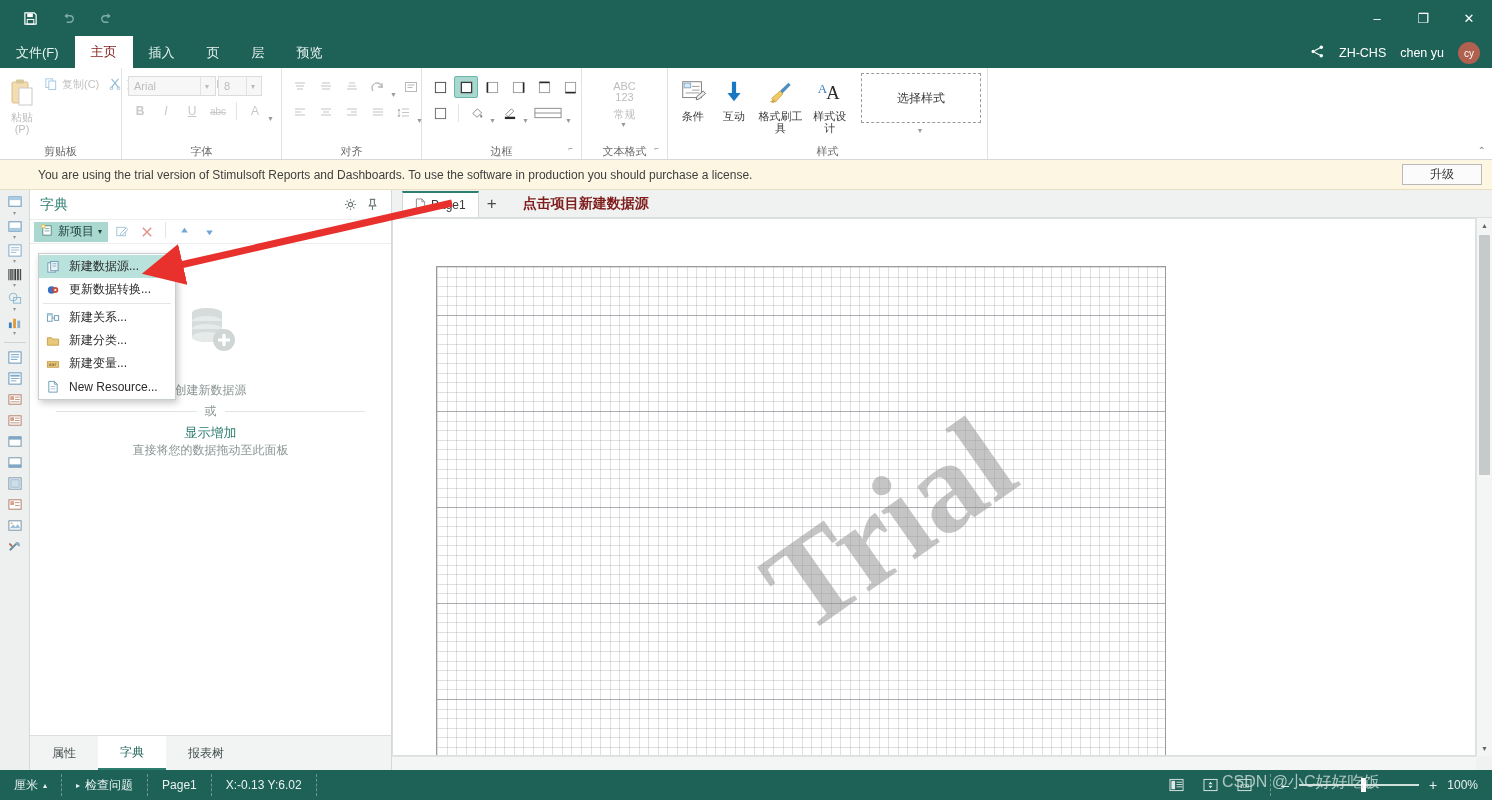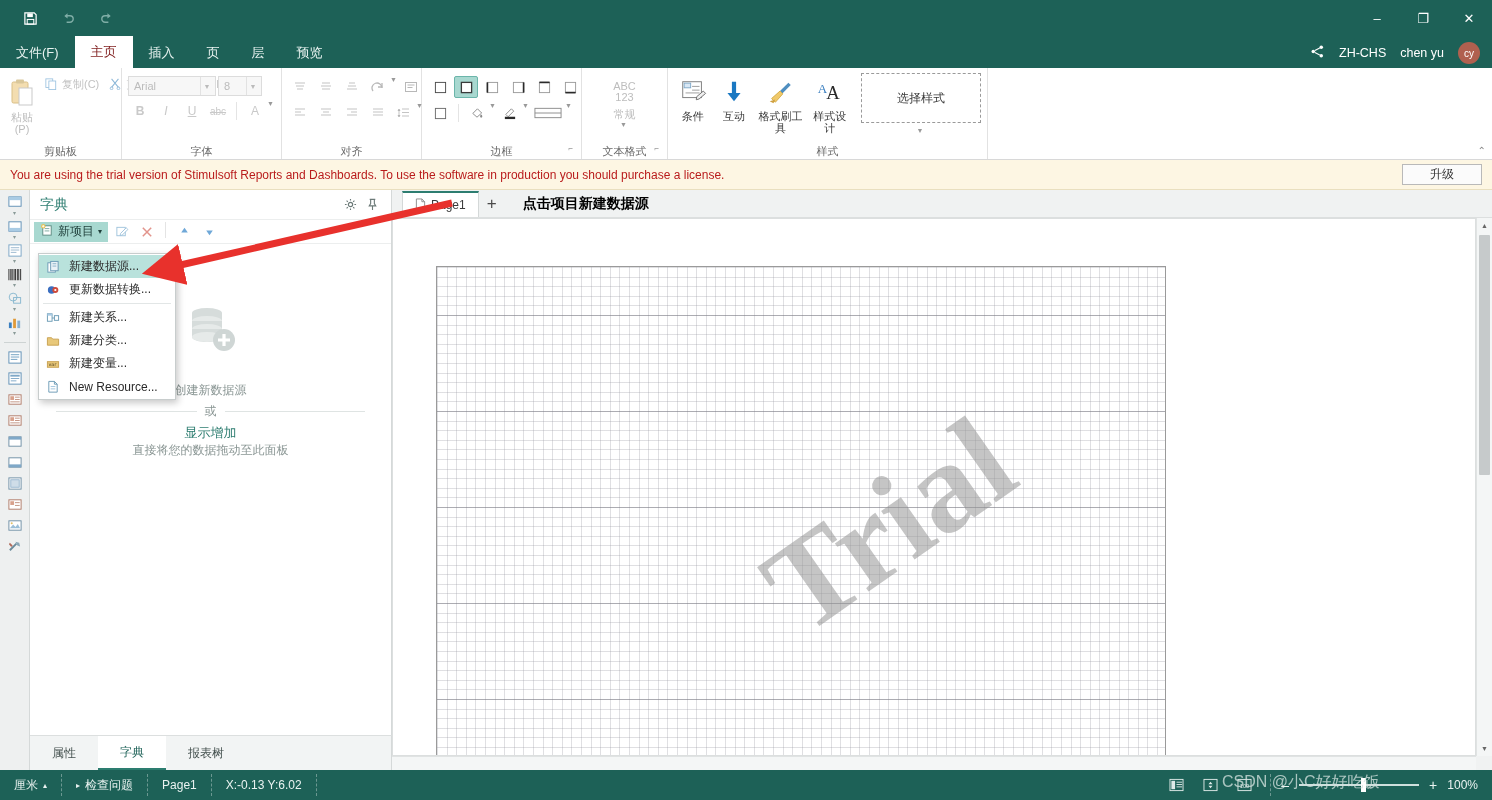--- a/index.html
+++ b/index.html
@@ -80,21 +80,21 @@
   }
   .bigbtn.disabled { color:#bdbdbd; cursor:default; }
   .bigbtn .gl { height:34px; display:flex; align-items:center; justify-content:center; }
   .bigbtn .lb { margin-top:1px; text-align:center; line-height:12px; }
   .smallcol { display:flex; flex-direction:row; gap:1px; padding-top:1px; }
   .smallbtn {
     display:flex; align-items:center; gap:4px; font-size:11px; color:#c2c2c2;
     padding:1px 4px; height:18px; cursor:default; white-space:nowrap;
   }
   .smallbtn .gl { width:14px; display:flex; justify-content:center; }
-  .row { display:flex; align-items:flex-start; gap:2px; }
+  .row { display:flex; align-items:flex-end; gap:2px; }
   .ibtn {
     width:24px; height:22px; display:flex; align-items:center; justify-content:center;
     cursor:pointer; border:1px solid transparent; border-radius:2px; font-size:12px;
     color:#c9c9c9;
   }
   .ibtn.en { color:#4a4a4a; }
   .ibtn.sel { background:#a8d8d0; border-color:#6bb5aa; }
   .caret { font-size:7px; color:#999; margin-left:-2px; cursor:pointer; }
   .fontbox {
     height:20px; border:1px solid #dcdcdc; background:#f7f7f7; display:flex;
@@ -113,21 +113,21 @@
     position:absolute; right:6px; bottom:3px; font-size:10px; color:#8a8a8a;
     cursor:pointer;
   }
 
   
   #trialbar {
     position:absolute; left:0; top:160px; width:1492px; height:30px;
     background:#fdf6e3; border-bottom:1px solid #e9dfbf;
     display:flex; align-items:center; padding:0 10px;
   }
-  #trial-text { font-size:12px; color:#b91c1c; }
+  #trial-text { font-size:12px; color:#404040;margin-left:28px; }
   #upgrade-btn {
     margin-left:auto; width:80px; height:21px; background:#fbfbfb;
     border:1px solid #b9b9b9; font-size:12px; color:#333;
     display:flex; align-items:center; justify-content:center; cursor:pointer;
   }
 
   
   #rail {
     position:absolute; left:0; top:190px; width:30px; height:580px;
     background:#eef0f0; border-right:1px solid #d5d9d9;
@@ -215,21 +215,21 @@
   .ptab {
     display:flex; align-items:center; gap:5px; height:26px; padding:0 12px;
     background:#ffffff; border:1px solid #d4d8d8; border-bottom:none;
     border-top:2px solid #2d7d70; font-size:12px; color:#3b3b3b; cursor:pointer;
   }
   #addpage-btn {
     width:26px; height:26px; display:flex; align-items:center; justify-content:center;
     font-size:17px; color:#4a4a4a; cursor:pointer;
   }
   #annot-text {
-    margin-left:18px; font-size:14px; color:#000000; font-weight:bold;
+    margin-left:18px; font-size:14px; color:#7f1d1d; font-weight:bold;
     align-self:center; white-space:nowrap;
   }
   #canvas-wrap {
     position:absolute; left:0; top:28px; right:16px; bottom:14px;
     background:#ffffff; border:1px solid #dcdfdf; overflow:hidden;
   }
   #sheet {
     position:absolute; left:43px; top:47px; width:730px; height:520px;
     background:
       repeating-linear-gradient(to right, rgba(150,150,160,.30) 0 1px, transparent 1px 9.6px),

